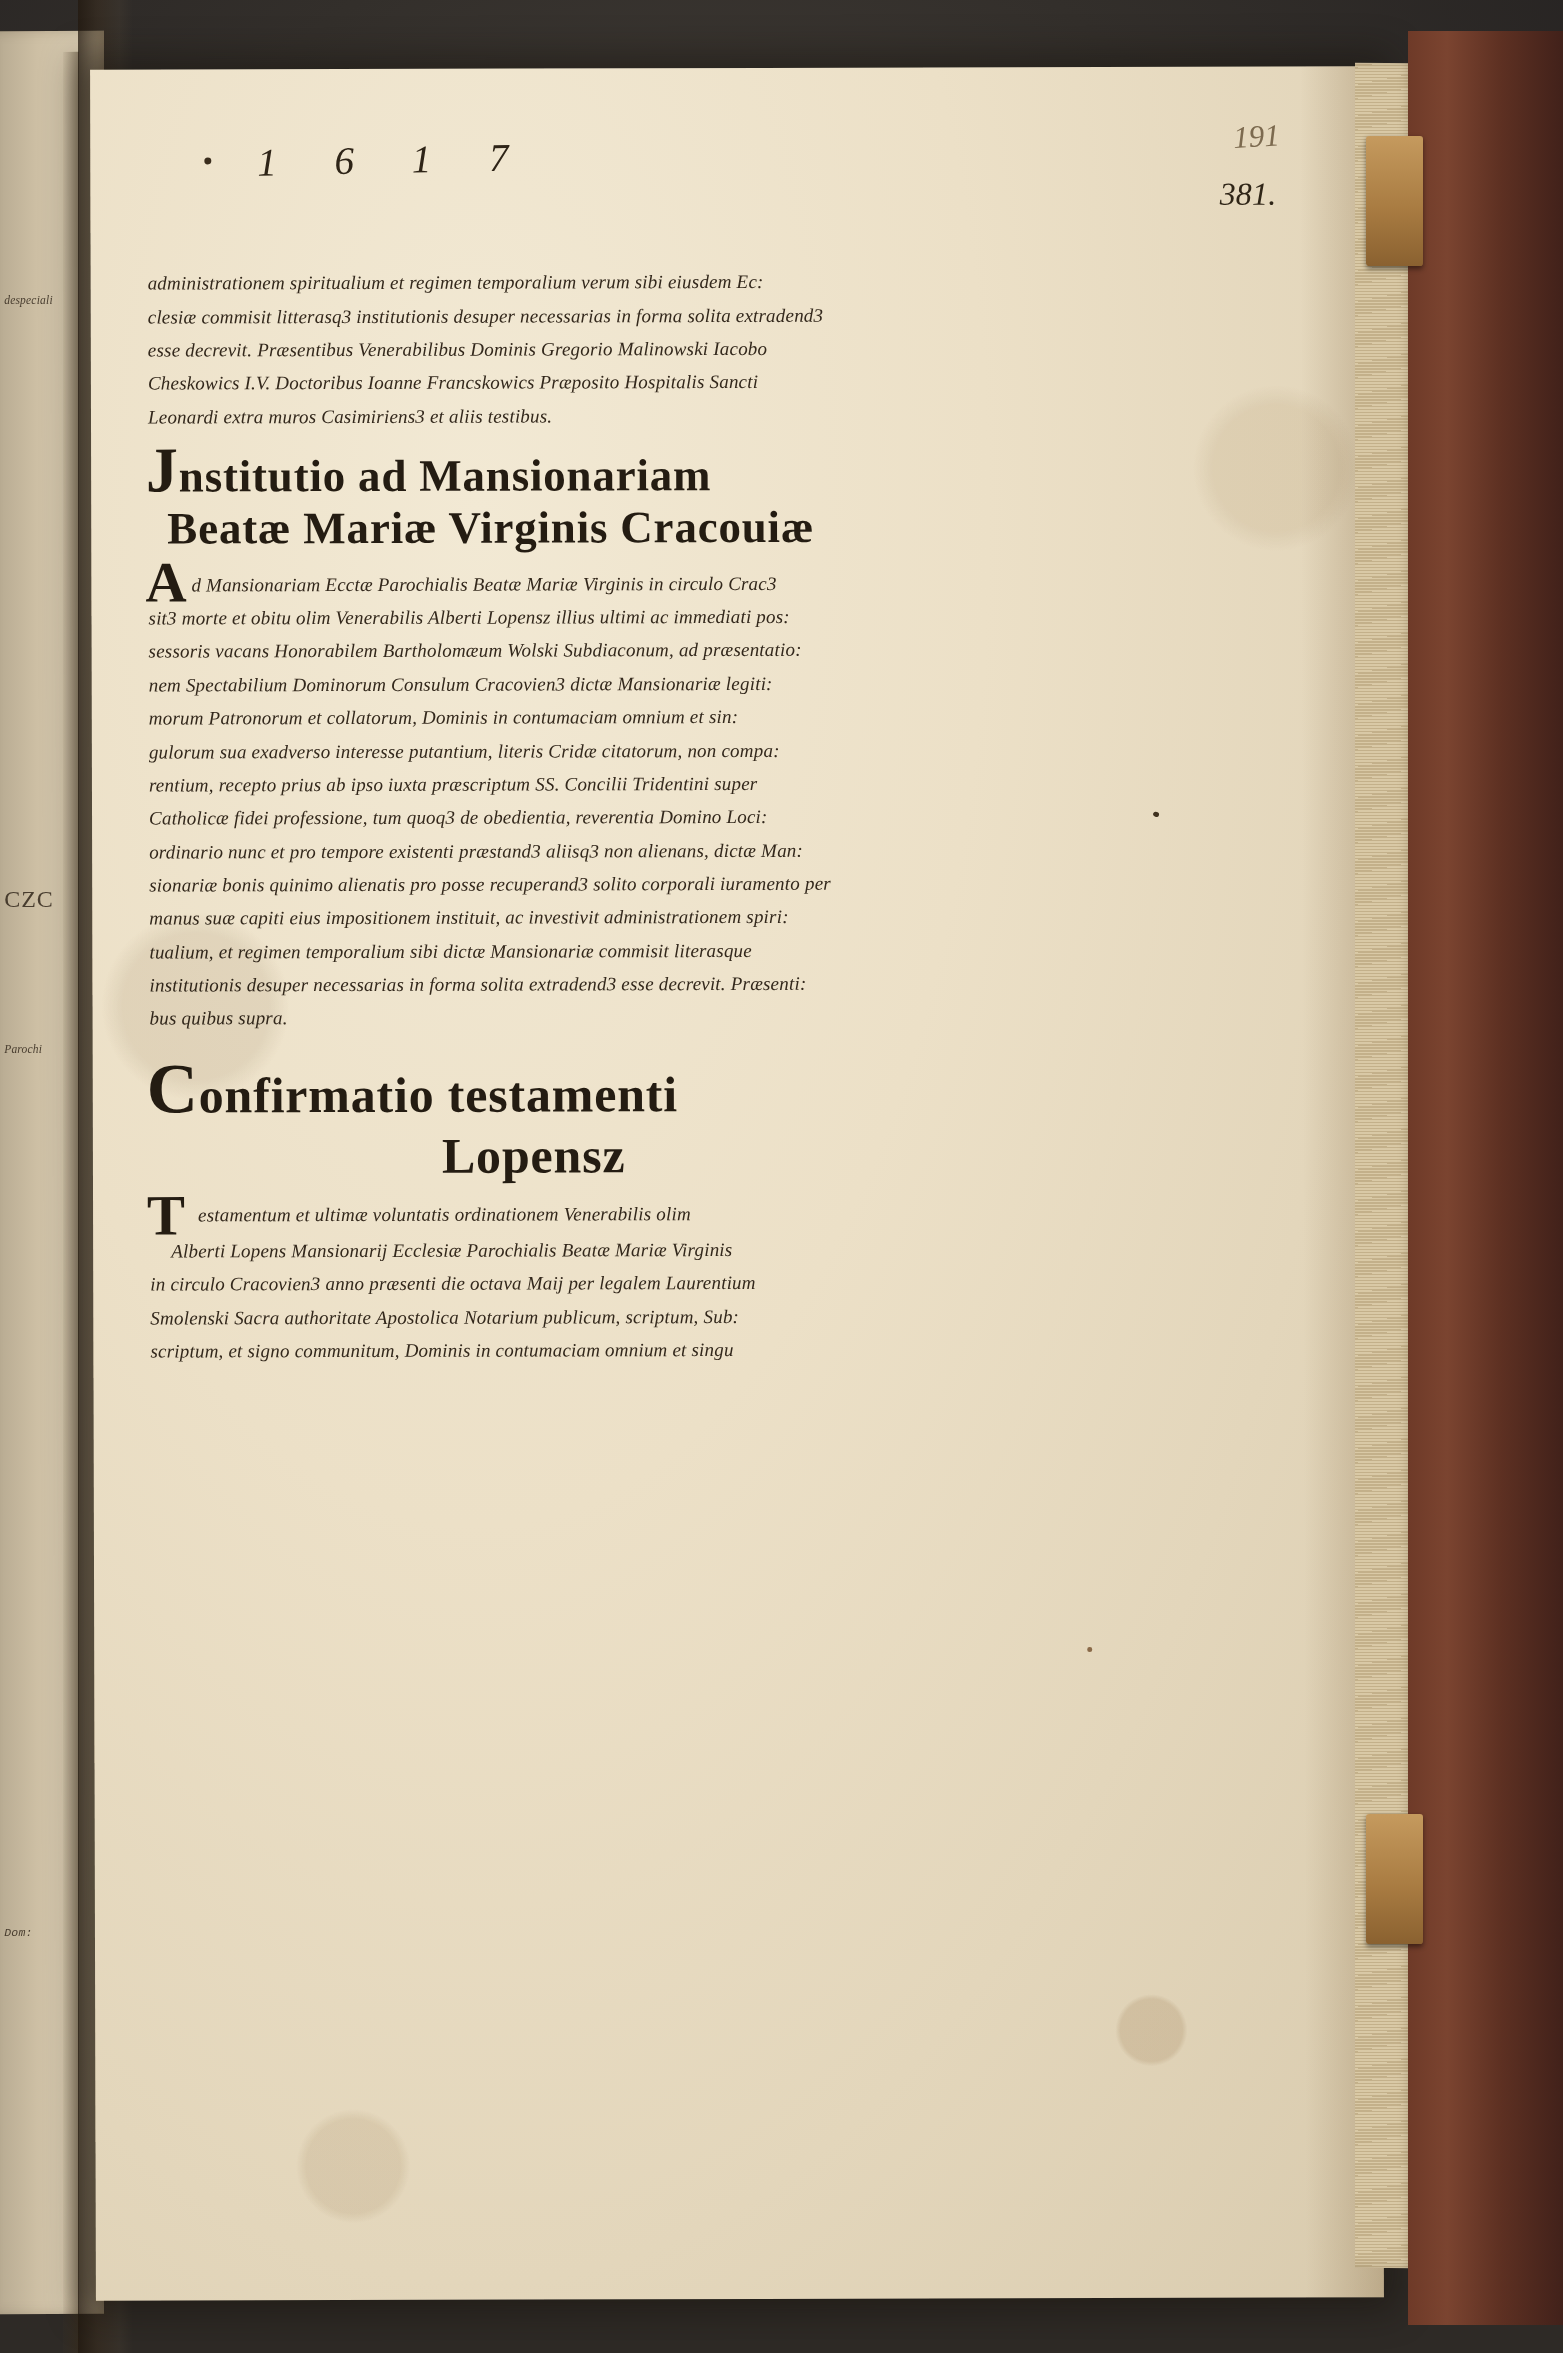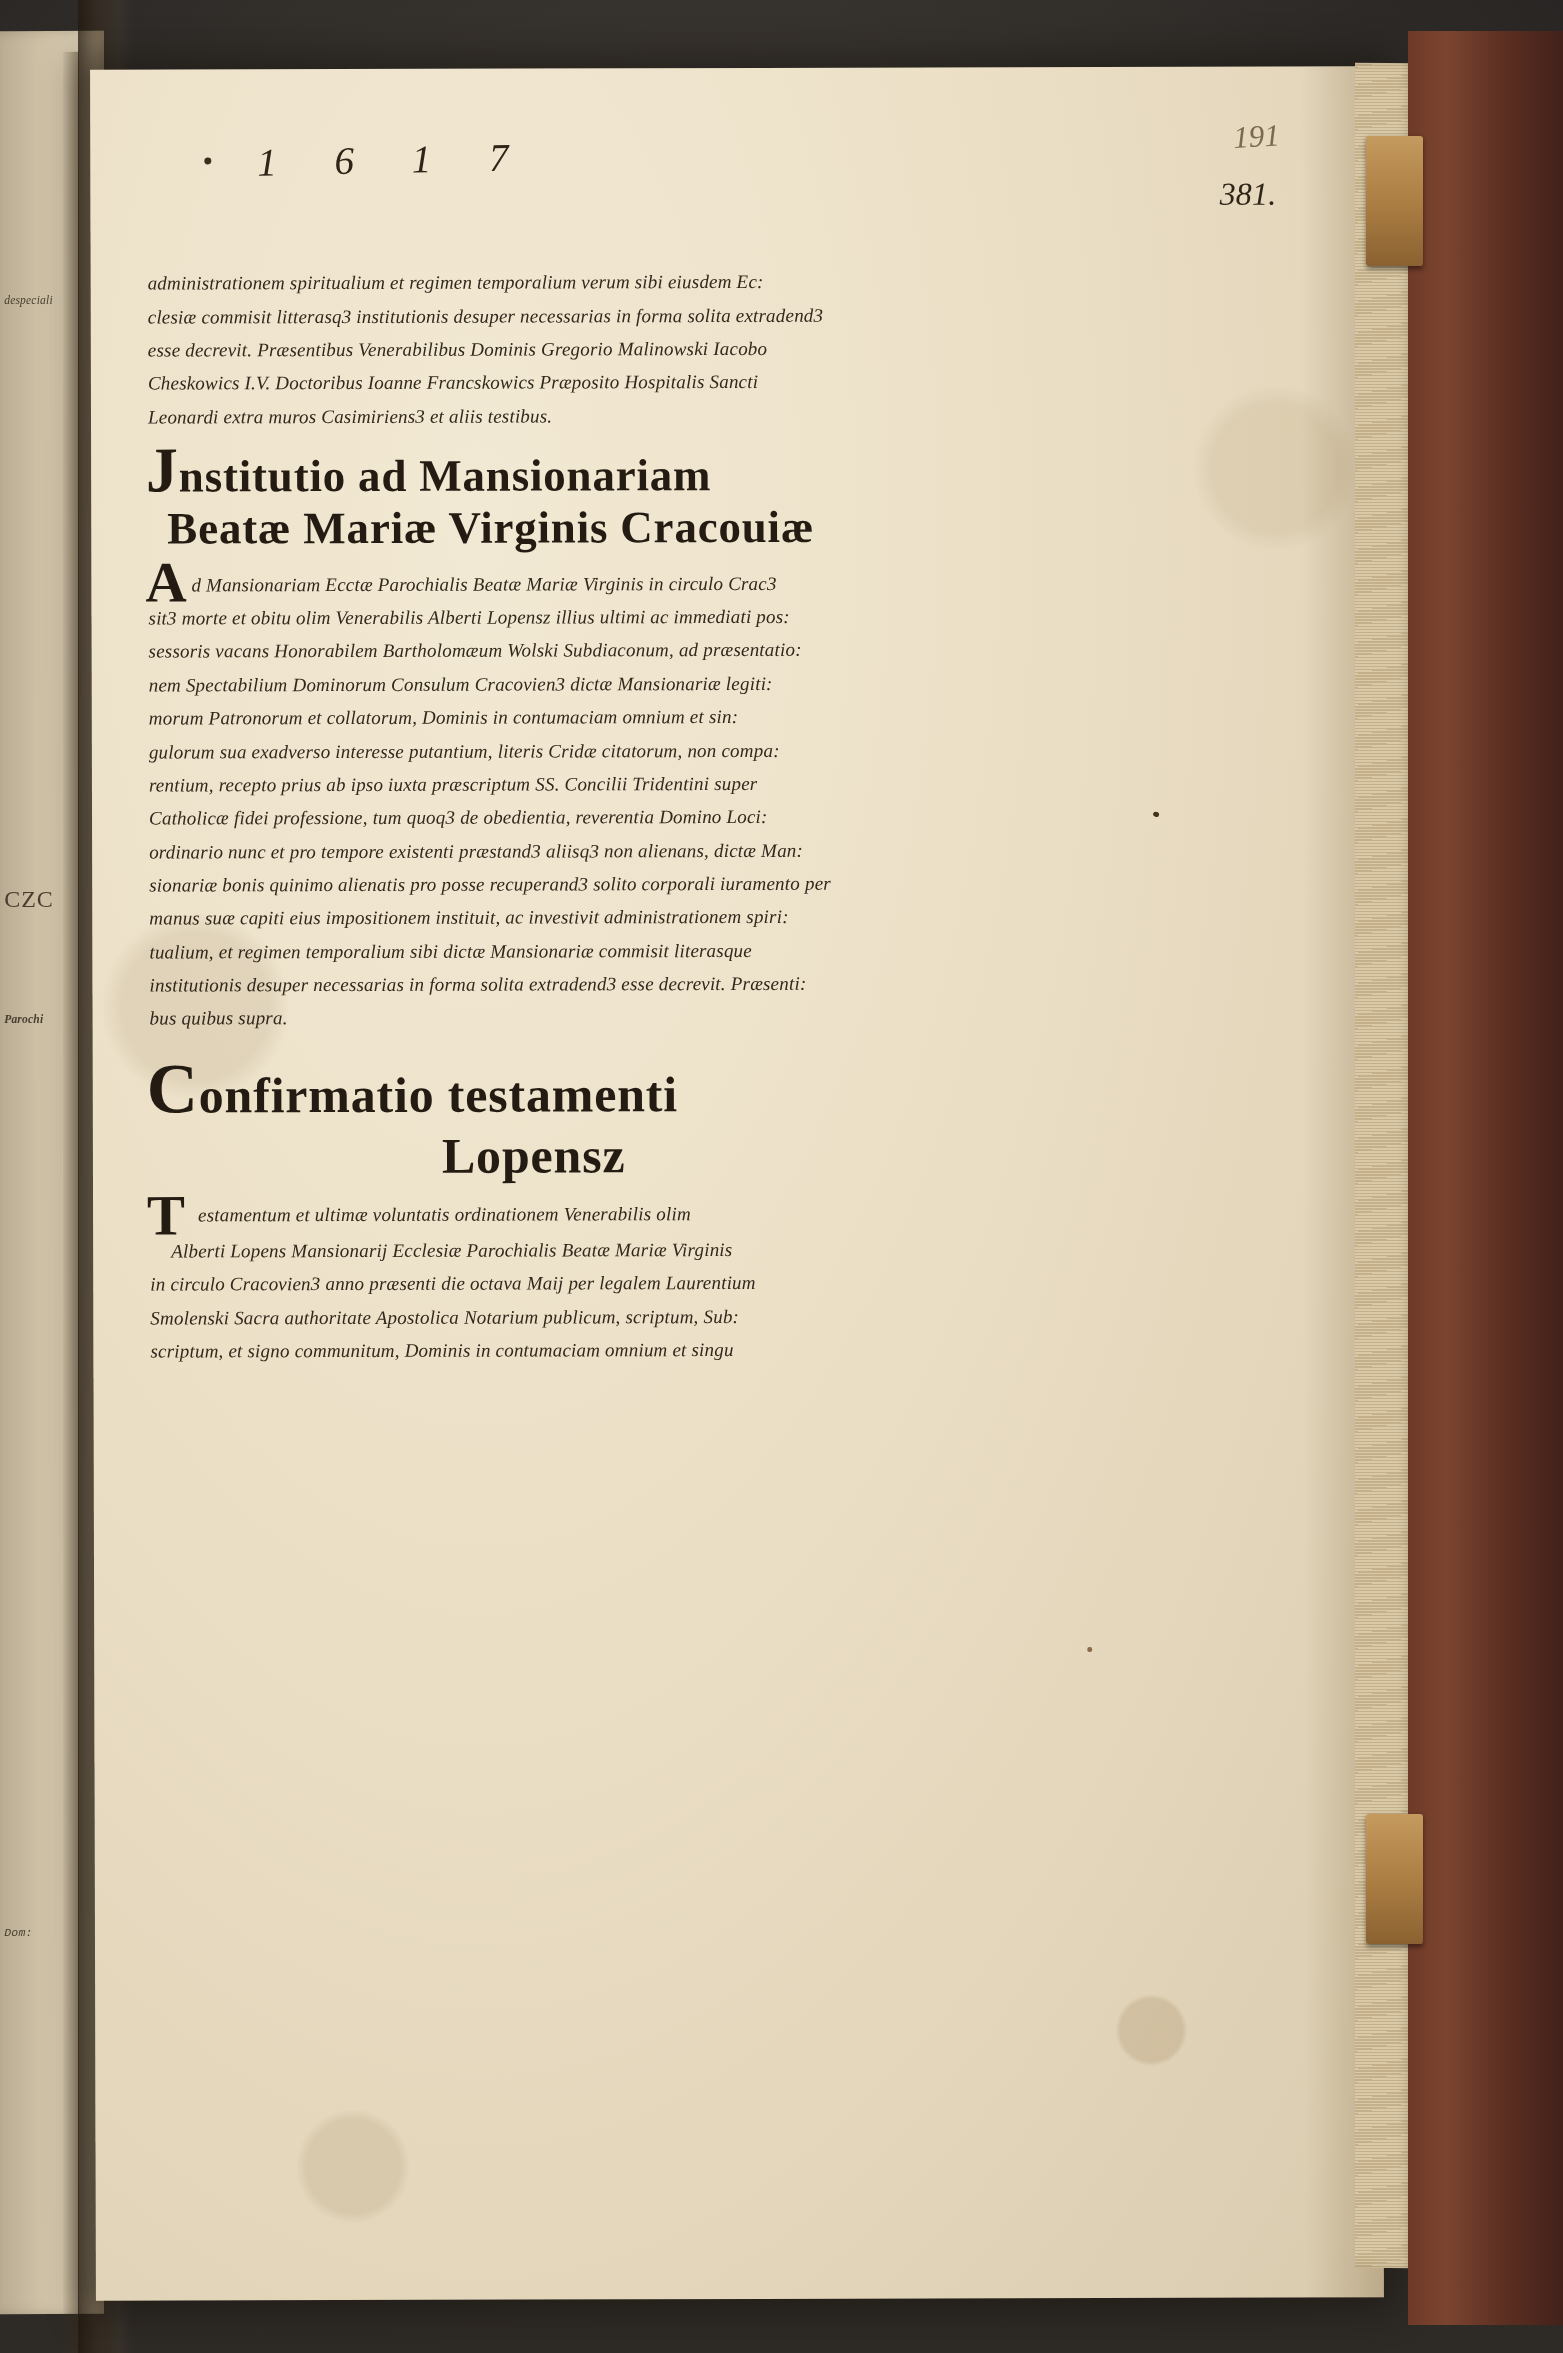--- a/index.html
+++ b/index.html
@@ -57,21 +57,21 @@
     font-size: 11.5px;
     line-height: 17.7px;
     font-style: italic;
     letter-spacing: 0.3px;
     opacity: 0.85;
     white-space: pre-wrap;
     word-break: break-word;
   }
   #left-note-1 { top: 292px; }
   #left-note-2 { top: 891px; font-size: 24px; letter-spacing: 1px; font-style: normal; }
-  #left-note-3 { top: 1011px; font-weight: bold; }
+  #left-note-3 { top: 1041px; }
   #left-note-4 { top: 1924px; font-family: Liberation Mono, monospace; }
 
   
   #gutter {
     position: absolute;
     left: 78px;
     top: 0;
     width: 55px;
     height: 2354px;
     background: linear-gradient(90deg,

